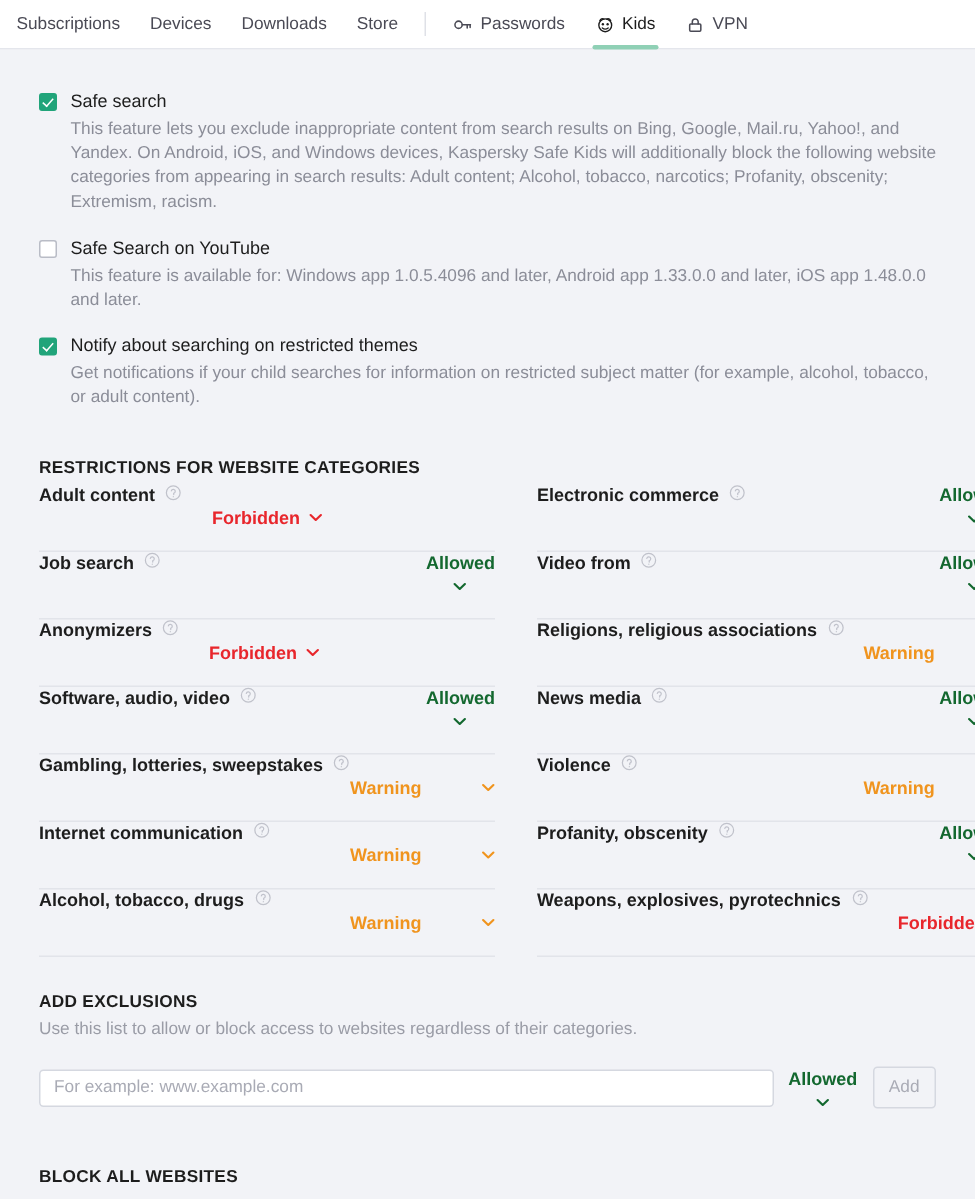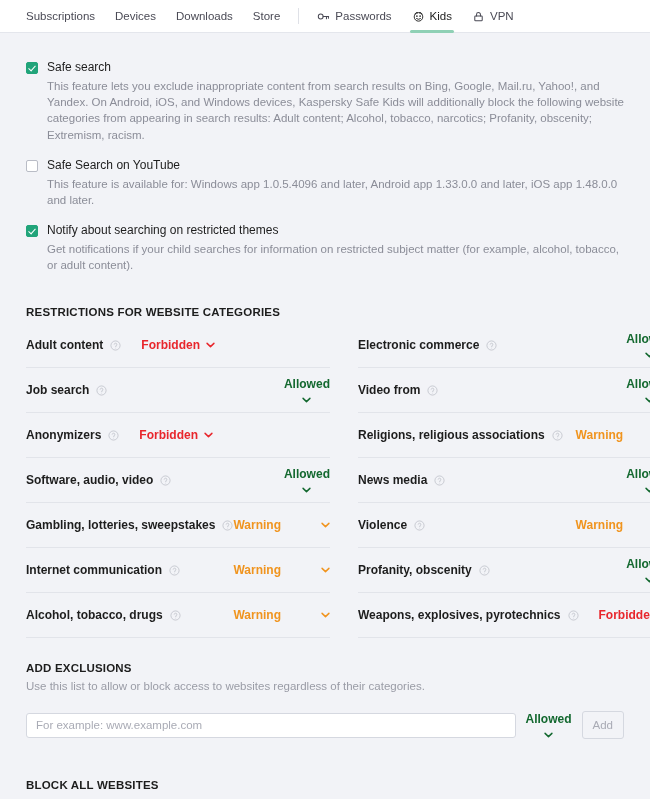--- a/index.html
+++ b/index.html
@@ -13,21 +13,21 @@
     color: #1d1d1d;
     overflow: hidden;
   }
 
   
   .topnav {
     height: 33px;
     background: #ffffff;
     display: flex;
     align-items: center;
-    padding-left: 16px;
+    padding-left: 1px;
     border-bottom: 1px solid #e4e6ec;
   }
   .nav-item {
     position: relative;
     height: 33px;
     display: flex;
     align-items: center;
     gap: 5px;
     padding: 0 10px;
     font-size: 11.5px;
@@ -110,21 +110,20 @@
   }
 
   
   .cat-grid {
     display: grid;
     grid-template-columns: 1fr 1fr;
     column-gap: 28px;
   }
   .cat-cell {
     display: flex;
-    align-items: center;
     height: 45px;
     border-bottom: 1px solid #e2e4ea;
   }
   .cat-name {
     font-size: 12px;
     font-weight: bold;
     color: #1d1d1d;
     white-space: nowrap;
   }
   .help-icon {

